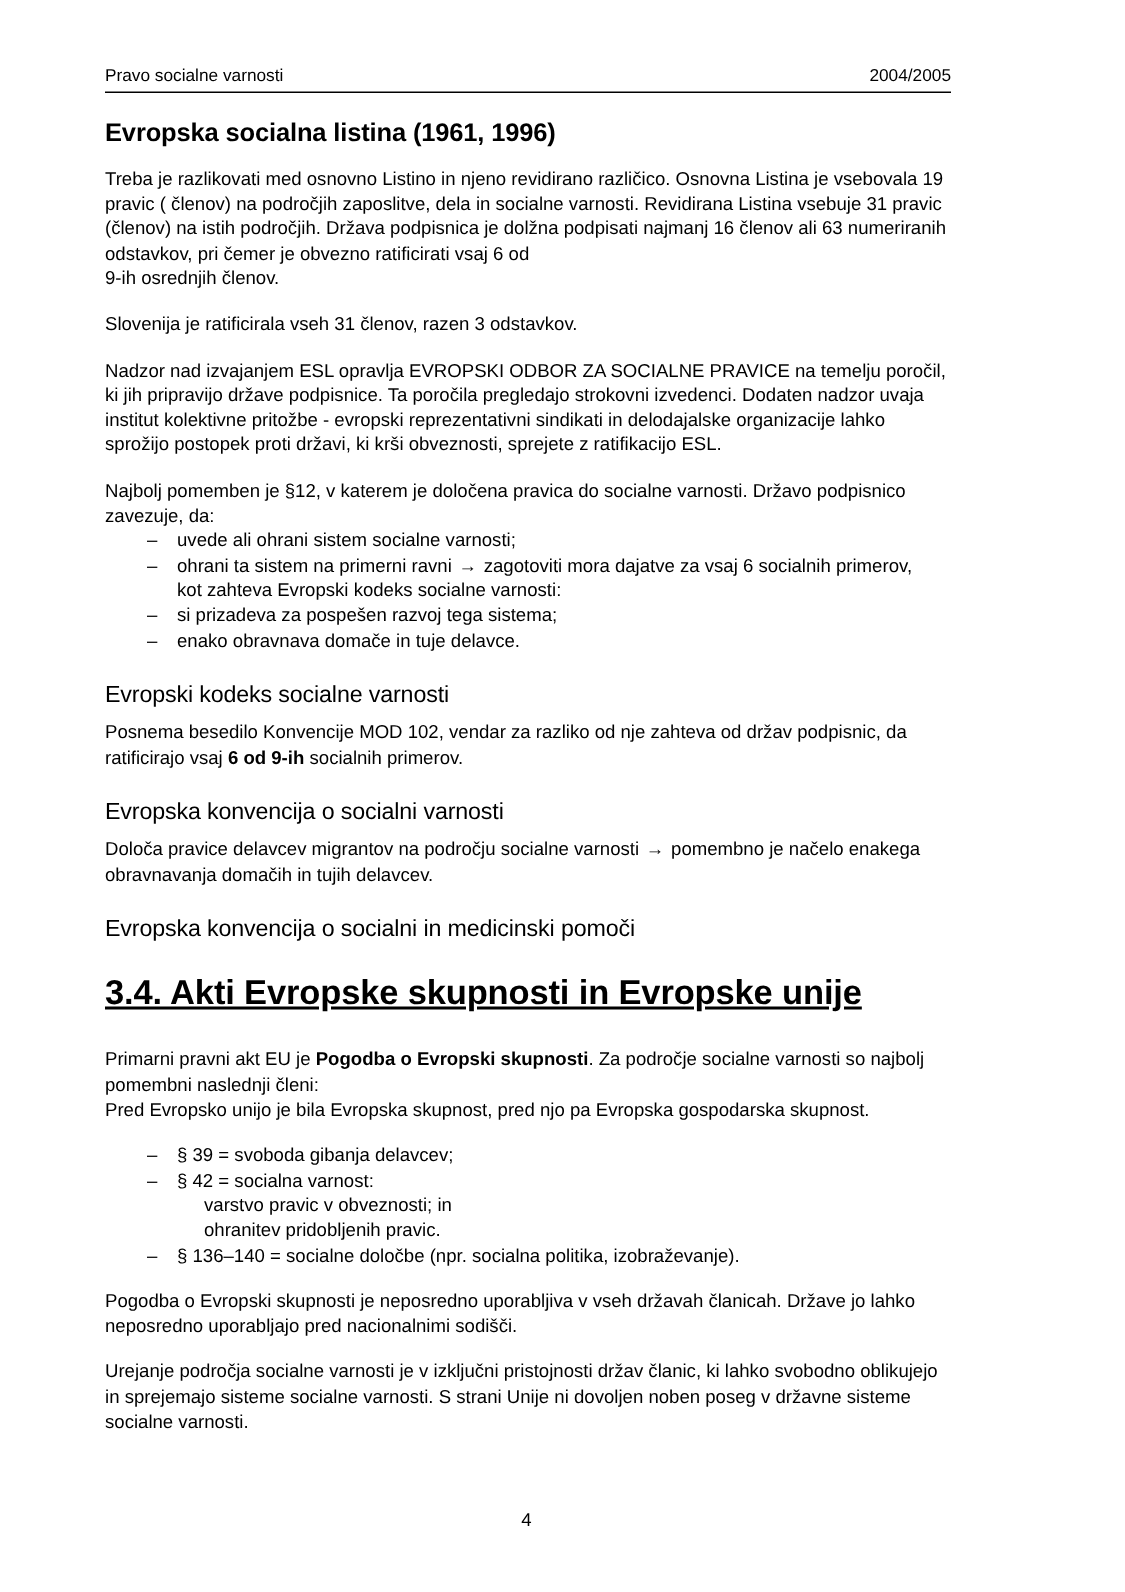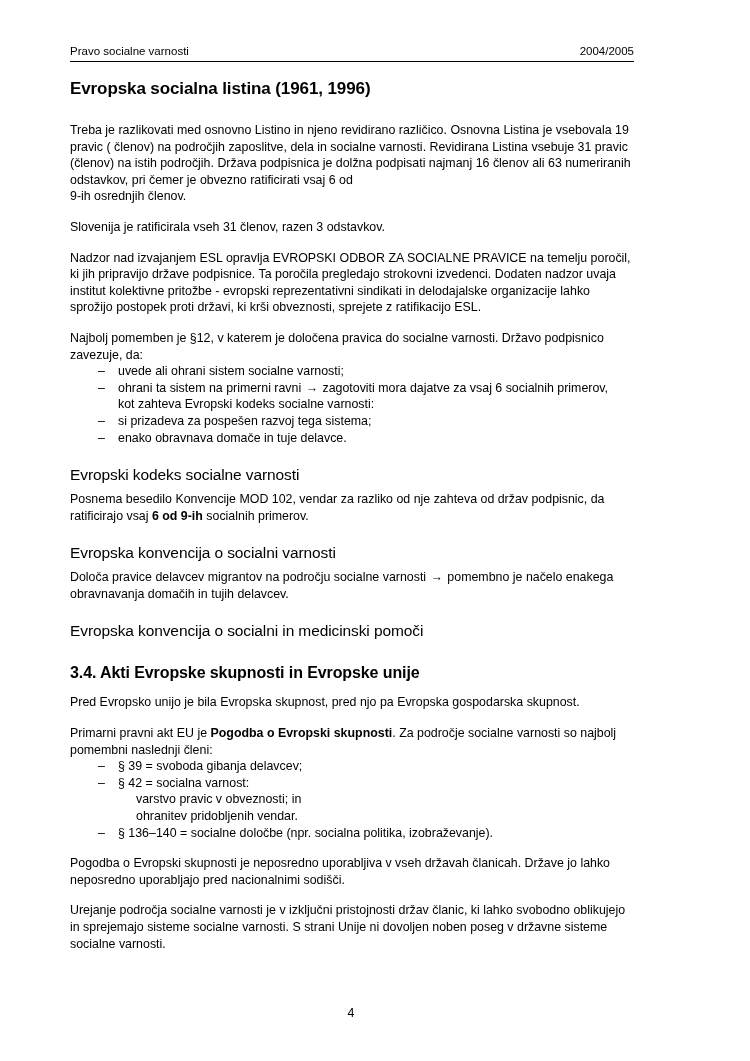--- a/index.html
+++ b/index.html
@@ -34,36 +34,37 @@
     margin-bottom: 16px;
   }
   .header-left  { white-space: nowrap; }
   .header-right { white-space: nowrap; margin-left: 34px; }
 
   
   h1.sec-title {
     font-size: 17px;
     font-weight: bold;
     line-height: 21px;
-    margin: 0 0 23px 0;
+    margin: 0 0 12px 0;
     letter-spacing: -0.1px;
   }
   h2.sub-title {
     font-size: 15.5px;
     font-weight: normal;
     line-height: 19px;
     margin: 19px 0 7px 0;
     letter-spacing: -0.1px;
   }
   h2.num-title {
-    font-size: 16px;
+    font-size: 23px;
     font-weight: bold;
     line-height: 21px;
-    margin: 22px 0 11px 0;
+    margin: 22px 0 26px 0;
     letter-spacing: -0.1px;
+    text-decoration: underline;
   }
 
   
   p.para {
     font-size: 12.4px;
     line-height: 16.6px;
     margin: 0 0 14px 0;
     text-align: left;
     max-width: 615px;
   }
@@ -157,34 +158,34 @@
   <h2 class="sub-title">Evropski kodeks socialne varnosti</h2>
   <p class="para"><span>Posnema besedilo Konvencije MOD 102, vendar za razliko od nje zahteva od držav podpisnic, da ratificirajo vsaj </span><span class="b">6 od 9-ih</span><span> socialnih primerov.</span></p>
 
   <h2 class="sub-title">Evropska konvencija o socialni varnosti</h2>
   <p class="para"><span>Določa pravice delavcev migrantov na področju socialne varnosti </span><span class="arrow">→</span><span> pomembno je načelo enakega obravnavanja domačih in tujih delavcev.</span></p>
 
   <h2 class="sub-title">Evropska konvencija o socialni in medicinski pomoči</h2>
 
   <h2 class="num-title">3.4. Akti Evropske skupnosti in Evropske unije</h2>
 
+  <p class="para tight"><span>Primarni pravni akt EU je </span><span class="b">Pogodba o Evropski skupnosti</span><span>. Za področje socialne varnosti so najbolj pomembni naslednji členi:</span></p>
+
   <p class="para">Pred Evropsko unijo je bila Evropska skupnost, pred njo pa Evropska gospodarska skupnost.</p>
-
-  <p class="para tight"><span>Primarni pravni akt EU je </span><span class="b">Pogodba o Evropski skupnosti</span><span>. Za področje socialne varnosti so najbolj pomembni naslednji členi:</span></p>
 
   <ul class="dash-list">
     <li>
       <span class="dash">–</span>
       <span>§ 39 = svoboda gibanja delavcev;</span>
     </li>
     <li>
       <span class="dash">–</span>
       <span>§ 42 = socialna varnost:</span>
       <span class="cont extra">varstvo pravic v obveznosti; in</span>
-      <span class="cont extra">ohranitev pridobljenih vendar.</span>
+      <span class="cont extra">ohranitev pridobljenih pravic.</span>
     </li>
     <li>
       <span class="dash">–</span>
       <span>§ 136–140 = socialne določbe (npr. socialna politika, izobraževanje).</span>
     </li>
   </ul>
 
   <p class="para">Pogodba o Evropski skupnosti je neposredno uporabljiva v vseh državah članicah. Države jo lahko neposredno uporabljajo pred nacionalnimi sodišči.</p>
 
   <p class="para">Urejanje področja socialne varnosti je v izključni pristojnosti držav članic, ki lahko svobodno oblikujejo in sprejemajo sisteme socialne varnosti. S strani Unije ni dovoljen noben poseg v državne sisteme socialne varnosti.</p>

